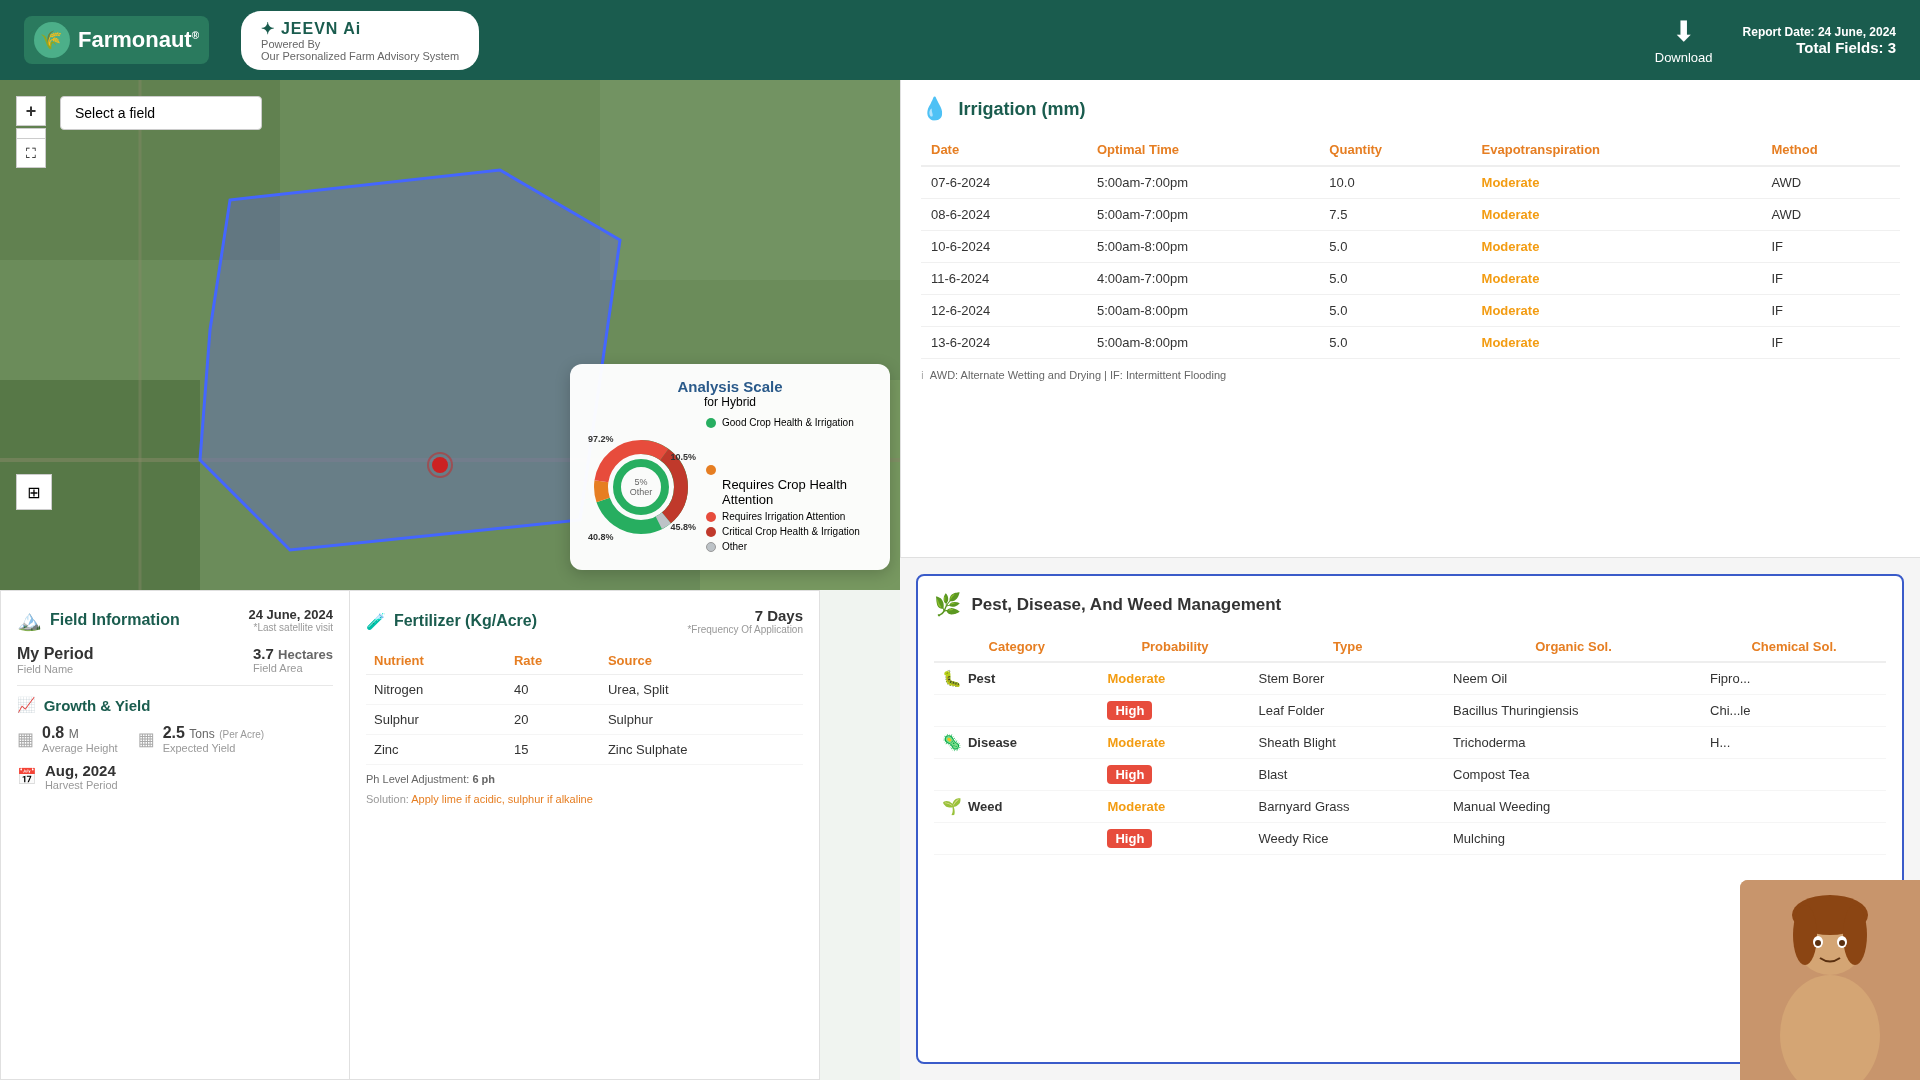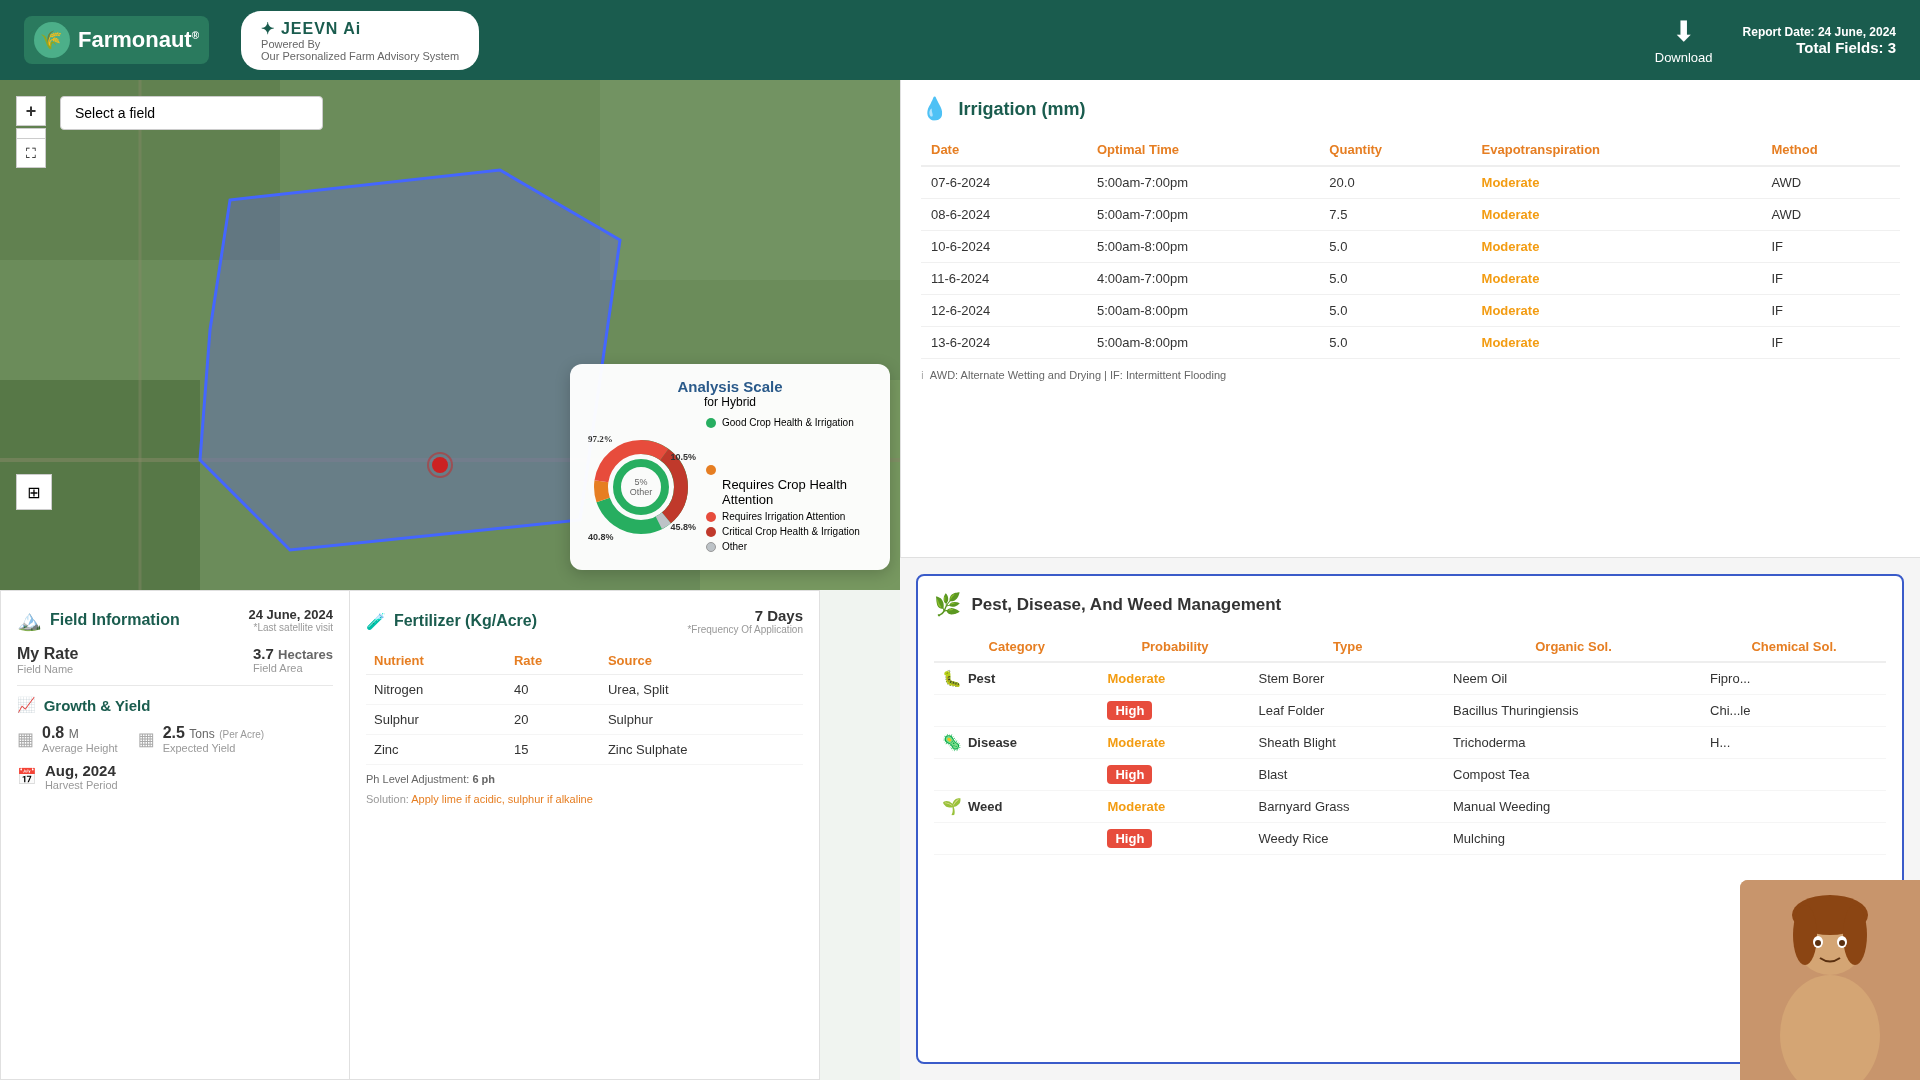--- a/index.html
+++ b/index.html
@@ -122,21 +122,21 @@
       top: 16px;
       left: 60px;
       z-index: 10;
     }
     .field-select select {
       padding: 8px 40px 8px 14px;
       border: 1px solid #ccc;
       border-radius: 4px;
       font-size: 14px;
       background: white;
-      width: 263px;
+      width: 202px;
       appearance: none;
       cursor: pointer;
     }
     .fullscreen-btn {
       position: absolute;
       top: 58px;
       left: 16px;
       z-index: 10;
       width: 30px;
       height: 30px;
@@ -455,21 +455,21 @@
 
               <circle cx="55" cy="55" r="40" fill="none" stroke="#bdc3c7" stroke-width="14" stroke-dasharray="9 242" stroke-dashoffset="-349" transform="rotate(-90 55 55)"></circle>
 
               <circle cx="55" cy="55" r="24" fill="none" stroke="#27ae60" stroke-width="8" stroke-dasharray="150 101" stroke-dashoffset="0" transform="rotate(-90 55 55)"></circle>
             </svg>
             <div class="donut-center-text">
               <div style="font-size:9px;color:#666;font-weight:400;">5%</div>
               <div style="font-size:9px;color:#666;font-weight:400;">Other</div>
             </div>
             
-            <div style="position:absolute;top:2px;left:2px;font-size:9px;font-weight:700;color:#333;font-family:Liberation Serif, serif;">97.2%</div>
+            <div style="position:absolute;top:2px;left:2px;font-size:9px;font-weight:700;color:#333;">97.2%</div>
             <div style="position:absolute;top:20px;right:0px;font-size:9px;font-weight:700;color:#333;">10.5%</div>
             <div style="position:absolute;bottom:10px;right:0px;font-size:9px;font-weight:700;color:#333;">45.8%</div>
             <div style="position:absolute;bottom:0px;left:2px;font-size:9px;font-weight:700;color:#333;">40.8%</div>
           </div>
           <div class="analysis-legend">
             <div class="legend-item">
               <div class="legend-dot" style="background:#27ae60;"></div>
               <span style="font-size:10px;">Good Crop Health &amp; Irrigation</span>
             </div>
             <div class="legend-item">
@@ -501,21 +501,21 @@
             <span class="panel-title-icon">🏔️</span>
             <span>Field Information</span>
           </div>
           <div class="panel-date">
             <div class="date-val">24 June, 2024</div>
             <div class="date-sub">*Last satellite visit</div>
           </div>
         </div>
         <div class="field-name-row">
           <div>
-            <div class="field-name-val">My Rate</div>
+            <div class="field-name-val">My Period</div>
             <div class="field-name-label">Field Name</div>
           </div>
           <div>
             <div class="field-area-val">
               <span>3.7</span>
               <span style="font-size:13px;color:#666;">Hectares</span>
             </div>
             <div class="field-area-label">Field Area</div>
           </div>
         </div>
@@ -622,21 +622,21 @@
             <th>Optimal Time</th>
             <th>Quantity</th>
             <th>Evapotranspiration</th>
             <th>Method</th>
           </tr>
         </thead>
         <tbody id="irr-tbody">
         <tr>
     <td>07-6-2024</td>
     <td>5:00am-7:00pm</td>
-    <td>20.0</td>
+    <td>10.0</td>
     <td><span class="status-moderate">Moderate</span></td>
     <td>AWD</td>
   </tr>
             <tr>
     <td>08-6-2024</td>
     <td>5:00am-7:00pm</td>
     <td>7.5</td>
     <td><span class="status-moderate">Moderate</span></td>
     <td>AWD</td>
   </tr>

